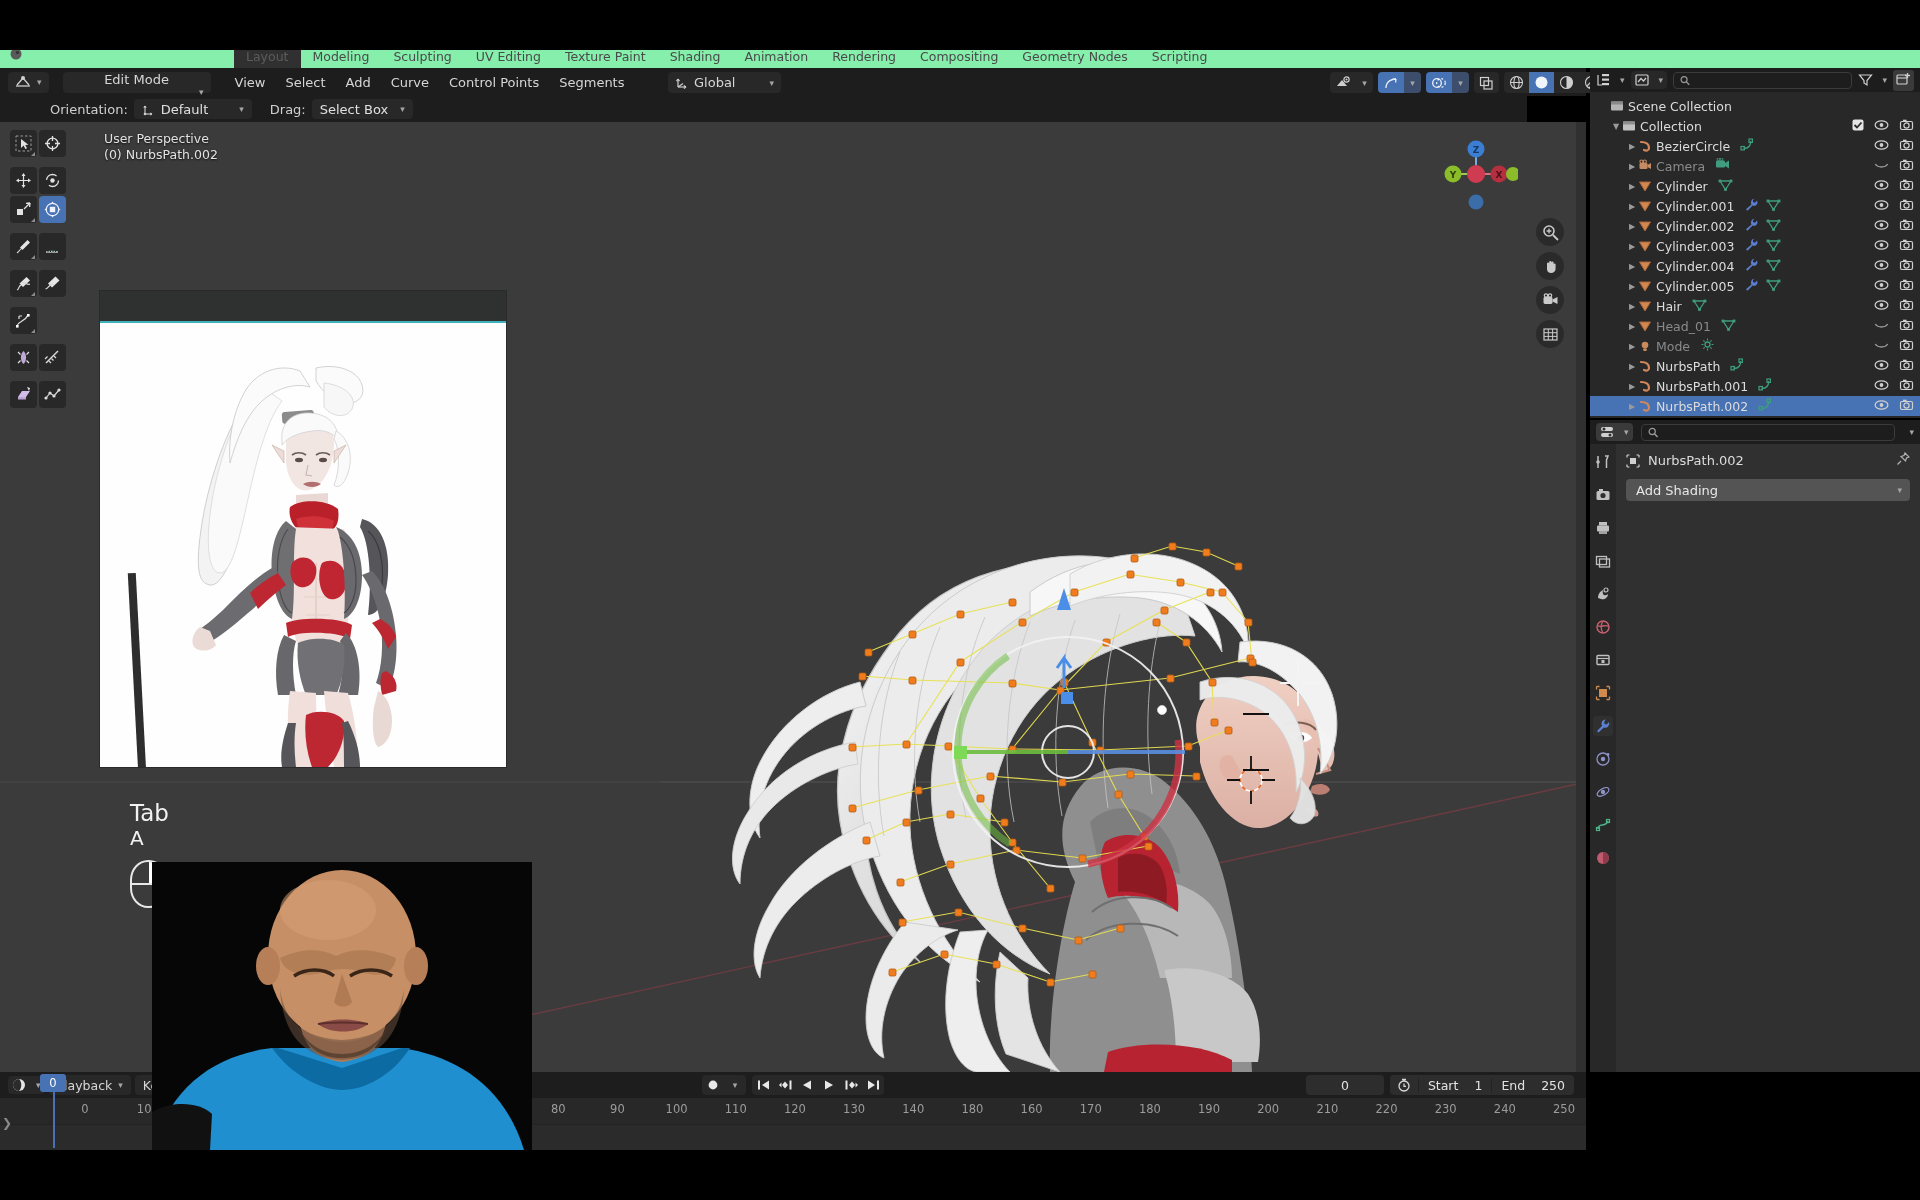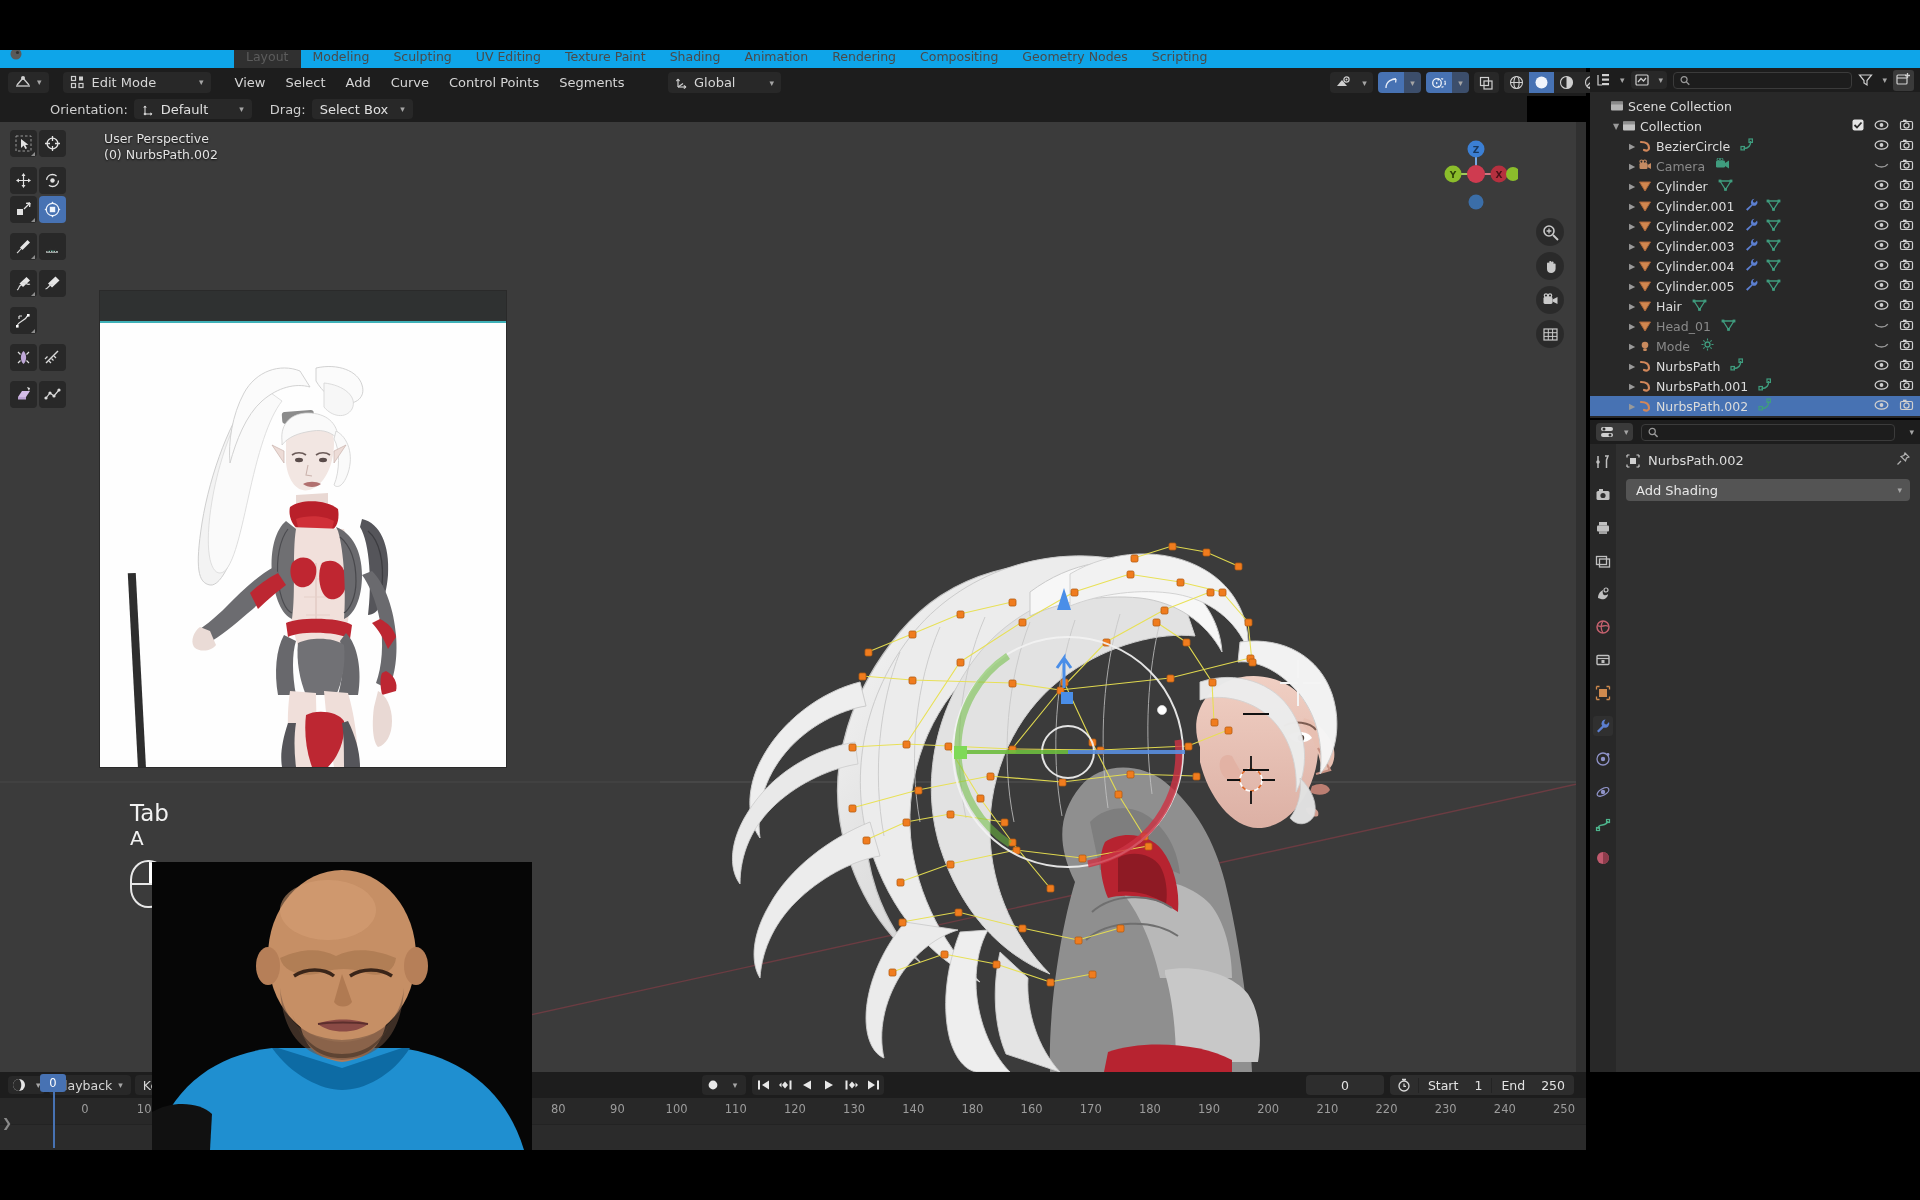--- a/index.html
+++ b/index.html
@@ -2,21 +2,21 @@
 <html><head>
 <meta charset="utf-8">
 <style>
   * { box-sizing: border-box; margin:0; padding:0; }
   html,body { width:1920px; height:1200px; overflow:hidden; background:#000; }
   body { font-family:"DejaVu Sans","Liberation Sans",sans-serif; font-size:13px; color:#d6d6d6; -webkit-font-smoothing:antialiased; }
 
   #app { position:relative; width:1920px; height:1200px; background:#000; }
 
   
-  .topbar { position:absolute; left:0; top:44px; width:1920px; height:24px; background:#0ea5e9; display:flex; align-items:center; overflow:hidden; }
+  .topbar { position:absolute; left:0; top:44px; width:1920px; height:24px; background:#86efac; display:flex; align-items:center; overflow:hidden; }
   .topbar .tab { font-size:12.5px; color:#4a4a4a; padding:4px 12px; white-space:nowrap; }
   .topbar .tab.active { background:#303030; color:#5c5c5c; border-radius:3px 3px 0 0; }
   .topbar .editorico { width:26px; height:20px; margin-left:8px; position:relative; }
   .letterbox-top { position:absolute; left:0; top:0; width:1920px; height:50px; background:#000; z-index:60; pointer-events:none; }
   .letterbox-bottom { position:absolute; left:0; bottom:0; width:1920px; height:50px; background:#000; z-index:60; pointer-events:none; }
 
   
   .vpheader { position:absolute; left:0; top:68px; width:1586px; height:28px; background:#1d1d1d; display:flex; align-items:center; gap:0px; padding-left:8px; }
   .hdr-btn { height:21px; display:flex; align-items:center; padding:0 7px; border-radius:4px; background:#282828; color:#d6d6d6; font-size:13px; white-space:nowrap; }
   .hdr-menu { padding:0 10px; font-size:13px; color:#d6d6d6; white-space:nowrap; }
@@ -136,21 +136,21 @@
   <div class="vpheader">
     <div class="hdr-btn">
       <svg width="16" height="14" viewBox="0 0 16 14">
           <path d="M2 10 L8 3 L14 10" stroke="#d0d0d0" stroke-width="1.3" fill="none"></path>
           <circle cx="8" cy="3" r="2" fill="#d0d0d0"></circle>
           <path d="M1 11h14" stroke="#d0d0d0" stroke-width="1.3"></path>
         </svg>
       <span class="caret">▾</span>
     </div>
     <div class="sep"></div>
-    <div class="hdr-btn" style="min-width:148px;">
+    <div class="hdr-btn" style="min-width:148px;flex-direction:column;">
       <svg width="15" height="14" viewBox="0 0 15 14" style="margin-right:7px;">
           <rect x="1.5" y="1.5" width="4" height="4" fill="none" stroke="#cfcfcf" stroke-width="1.2"></rect>
           <rect x="9" y="1.5" width="4" height="4" fill="#cfcfcf"></rect>
           <rect x="1.5" y="8.5" width="4" height="4" fill="none" stroke="#cfcfcf" stroke-width="1.2"></rect>
           <rect x="9" y="8.5" width="4" height="4" fill="none" stroke="#cfcfcf" stroke-width="1.2"></rect>
         </svg>
       <span>Edit Mode</span>
       <span class="caret" style="margin-left:auto;padding-left:26px;">▾</span>
     </div>
     <div class="sep"></div>

